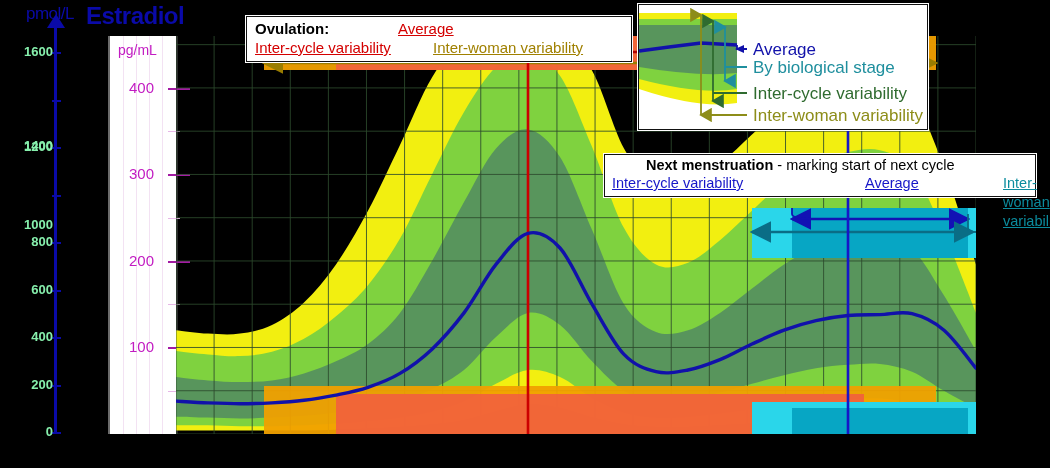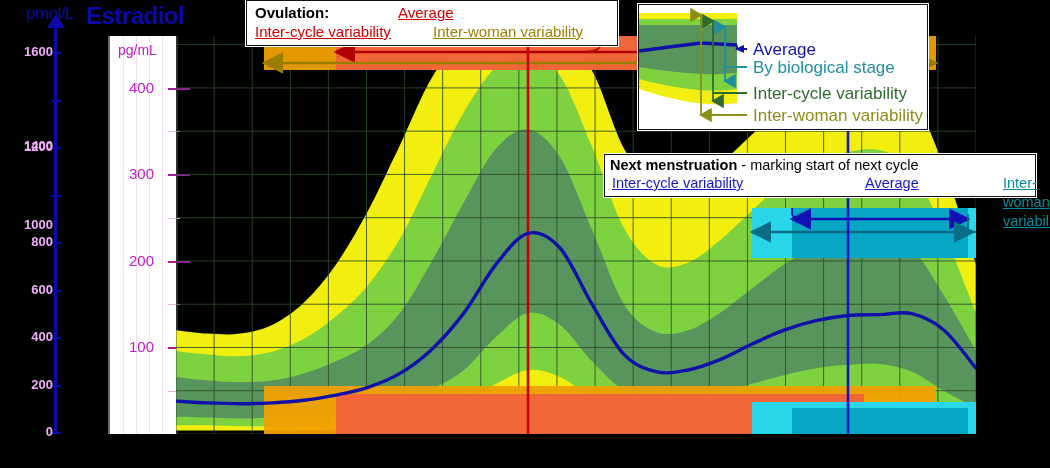--- a/index.html
+++ b/index.html
@@ -9,55 +9,55 @@
 
   
   #pmol-axis{left:0;top:0;width:105px;height:468px;}
   #pmol-axis .ttl{position:absolute;left:26px;top:4px;color:#0a0aa8;
       font-size:17px;font-weight:normal;letter-spacing:-.5px;}
   #pmol-axis .spine{position:absolute;left:54px;top:22px;width:3px;height:412px;background:#0a0aa8;}
   #pmol-axis .arrowhead{position:absolute;left:47px;top:14px;width:0;height:0;
       border-left:9px solid transparent;border-right:9px solid transparent;
       border-bottom:14px solid #0a0aa8;}
   #pmol-axis .tick{position:absolute;left:52px;width:9px;height:2px;background:#0a0aa8;}
-  #pmol-axis .tlab{position:absolute;right:52px;color:#f0abfc;font-size:13px;
+  #pmol-axis .tlab{position:absolute;right:52px;color:#86efac;font-size:13px;
       font-weight:bold;text-align:right;transform:translateY(-8px);white-space:nowrap;}
 
   
   #pgml-axis{left:108px;top:36px;width:66px;height:398px;background:#fff;
       border-left:2px solid #6b6b6b;border-right:2px solid #2b2b2b;}
   #pgml-axis .unit{position:absolute;left:8px;top:6px;color:#c21bc2;font-size:14px;}
   #pgml-axis .maj{position:absolute;right:-14px;width:22px;height:1.6px;background:#a31aa3;}
   #pgml-axis .min{position:absolute;right:-4px;width:12px;height:1px;background:#e7b6e7;}
   #pgml-axis .nlab{position:absolute;right:22px;color:#c21bc2;font-size:15px;
       transform:translateY(-9px);}
   #pgml-axis .inner-grid{position:absolute;left:0;top:0;right:0;bottom:0;}
   #pgml-axis .inner-grid i{position:absolute;top:0;bottom:0;width:1px;background:#f3e2f3;}
 
   
   #plot{left:176px;top:36px;width:800px;height:398px;overflow:hidden;}
   #plot svg{display:block;}
 
   
   .card{background:#fff;border:1px solid #111;box-shadow:0 0 0 1px #fff;}
-  #ovulation-card{left:246px;top:0;width:358px;padding:3px 6px 4px 6px;}
+  #ovulation-card{left:246px;top:16px;width:358px;padding:3px 20px 4px 6px;}
   #ovulation-card .l1{font-size:15px;font-weight:bold;color:#000;line-height:17px;
       position:relative;height:18px;}
   #ovulation-card .ov{position:absolute;left:2px;top:0;}
   #ovulation-card .av{position:absolute;left:145px;top:0;color:#d40000;
       font-weight:normal;text-decoration:underline;}
   #ovulation-card .l2{position:relative;height:19px;font-size:15px;line-height:19px;}
   #ovulation-card .ic{position:absolute;left:2px;top:0;color:#d40000;text-decoration:underline;}
   #ovulation-card .iw{position:absolute;left:180px;top:0;color:#a08000;text-decoration:underline;}
 
   #legend-card{left:638px;top:4px;width:288px;height:124px;padding:0;overflow:hidden;}
 
   #menses-card{left:604px;top:154px;width:420px;padding:2px 5px 3px 5px;}
   #menses-card .m1{font-size:14.5px;line-height:17px;color:#000;}
-  #menses-card .m1 b{font-weight:bold;}
+  #menses-card .m1 b{font-weight:bold;margin-left:36px;}
   #menses-card .m2{position:relative;height:19px;font-size:14.5px;line-height:19px;}
   #menses-card .mic{position:absolute;left:2px;top:0;color:#1616c8;text-decoration:underline;}
   #menses-card .mav{position:absolute;left:255px;top:0;color:#1616c8;text-decoration:underline;}
   #menses-card .miw{position:absolute;left:393px;top:0;color:#0b8c9e;text-decoration:underline;}
 </style>
 </head>
 <body>
 
 <div class="abs" id="pmol-axis">
   <div class="ttl">pmol/L</div>

